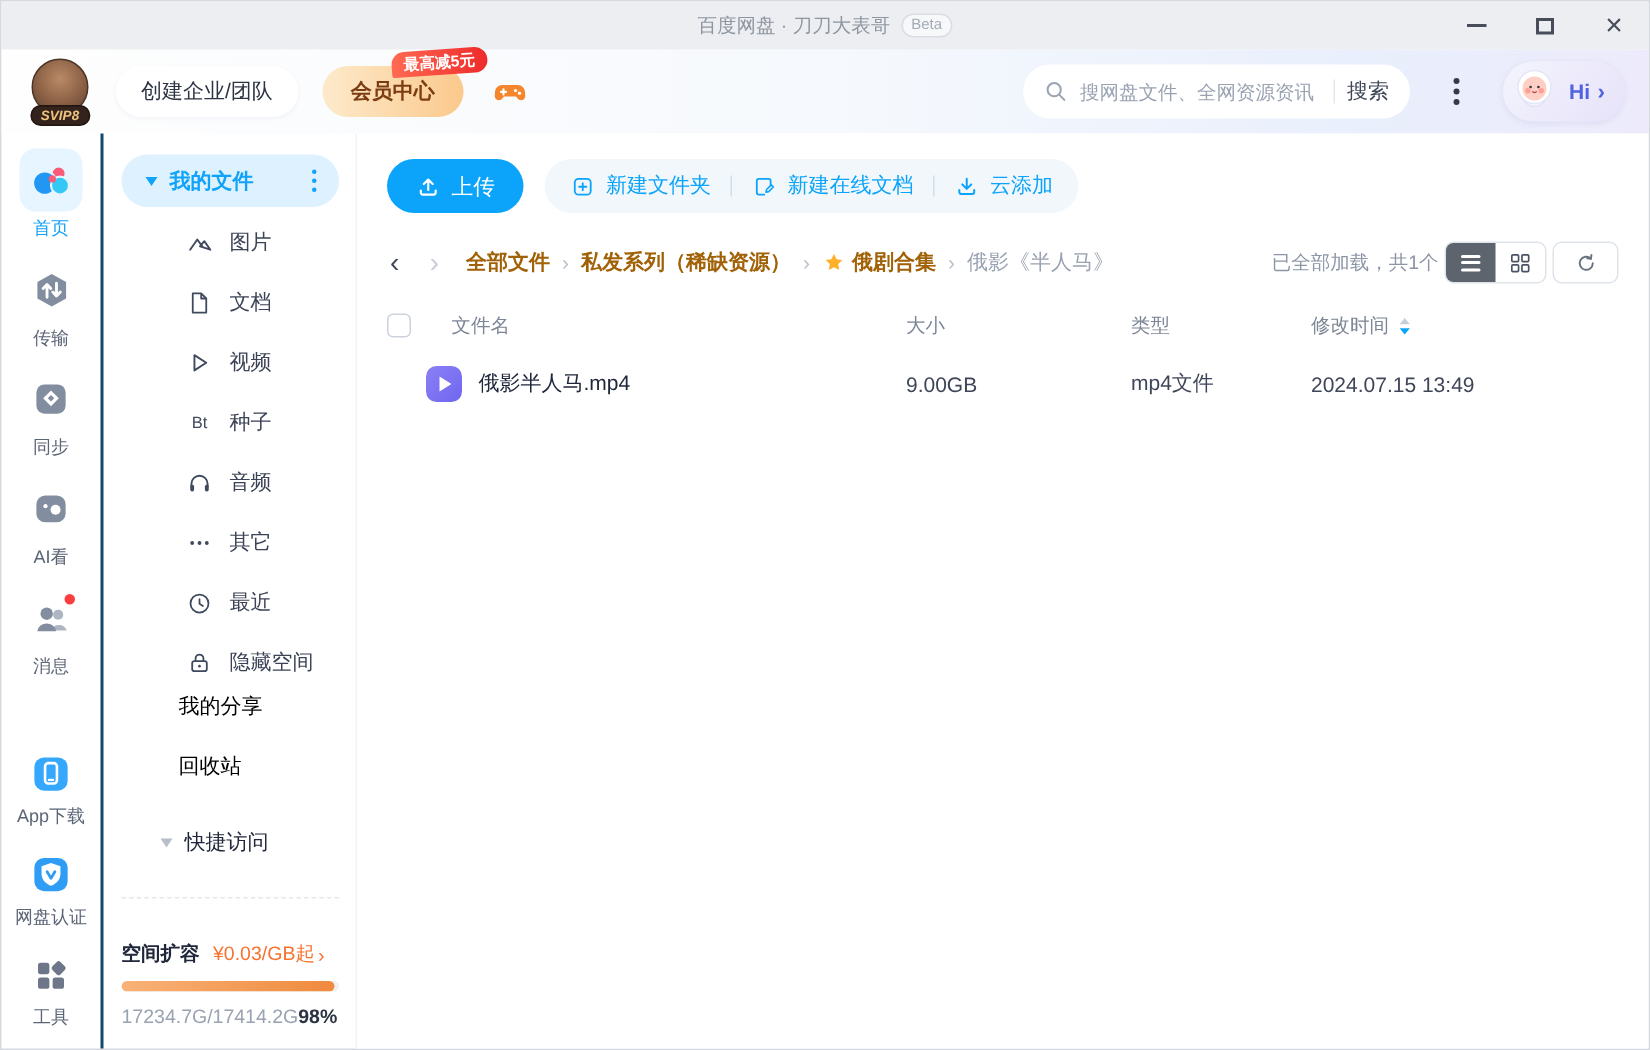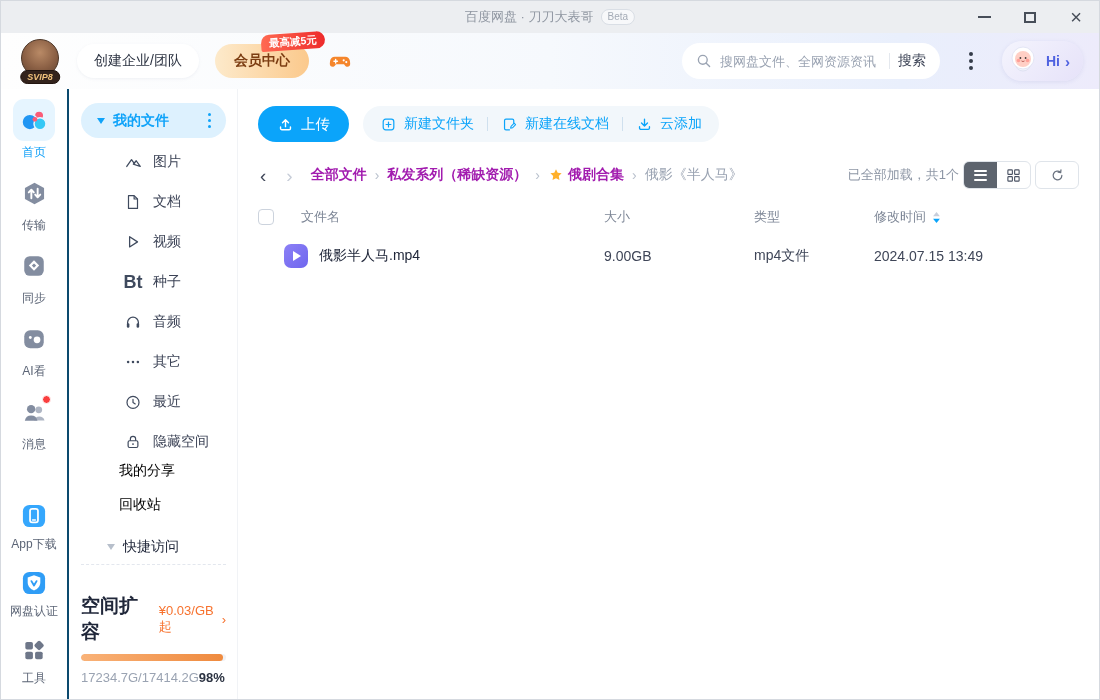--- a/index.html
+++ b/index.html
@@ -64,49 +64,49 @@
   
   .sidebar { width:169px; flex:0 0 auto; border-right:1px solid #f1f3f6; display:flex; flex-direction:column; padding:14px 11px 14px 12px; }
   .myfiles-pill { height:35px; flex:0 0 auto; border-radius:18px; background:#ddf1fe; color:#10a3f9; display:flex; align-items:center;
                   padding:0 12px 0 16px; font-size:14px; font-weight:bold; gap:8px; cursor:pointer; }
   .tri-down-blue { width:0; height:0; border-left:4.5px solid transparent; border-right:4.5px solid transparent; border-top:6px solid #10a3f9; }
   .myfiles-dots { margin-left:auto; display:flex; flex-direction:column; gap:2.5px; cursor:pointer; padding:3px; }
   .myfiles-dots i { width:3.5px; height:3.5px; border-radius:50%; background:#10a3f9; }
   .side-list { margin-top:4px; }
   .side-item { height:40px; display:flex; align-items:center; gap:10px; padding-left:42px; font-size:14px; color:#3c4356; cursor:pointer; }
   .side-item .s-icon { width:20px; height:20px; display:flex; align-items:center; justify-content:center; flex:0 0 auto; }
-  .bt-glyph { font-size:18px; font-weight:bold; color:#3f4a5e; letter-spacing:0; }
+  .bt-glyph { font-size:11px; font-weight:normal; color:#3f4a5e; letter-spacing:0; }
   .side-item-plain { height:40px; display:flex; padding-left:38px; font-size:14px; color:#000000; cursor:pointer;font-family:Liberation Mono, monospace; }
   .quick-access { height:40px; display:flex; align-items:center; gap:8px; padding-left:26px; font-size:14px; color:#20273a; cursor:pointer; }
   .tri-down-gray { width:0; height:0; border-left:4.5px solid transparent; border-right:4.5px solid transparent; border-top:6px solid #b7bfcb; }
   .dashed-div { margin-top:auto; border-top:1px dashed #e3e7ee; }
   .storage { padding-top:28px; }
   .storage-top { display:flex; align-items:center; gap:9px; }
-  .storage-title { font-size:19px; font-weight:bold; color:#20273a; }
+  .storage-title { font-size:13px; font-weight:bold; color:#20273a; }
   .storage-price { font-size:13px; color:#f7722e; cursor:pointer; display:flex; align-items:center; gap:2px; }
   .progress-track { height:7px; border-radius:4px; background:#f0f1f4; margin:9px 0 9px; overflow:hidden; }
   .progress-fill { height:100%; border-radius:4px; background:linear-gradient(90deg,#f9b278,#ef8a3e); }
   .usage-line { font-size:13px; color:#9aa3b2; }
   .usage-line b { color:#2c3342; font-size:13px; }
 
   
   .main { flex:1; min-width:0; display:flex; flex-direction:column; padding:17px 20px 0 20px; background:#fff; }
   .toolbar { display:flex; align-items:center; gap:14px; flex:0 0 auto; }
   .upload-btn { display:flex; align-items:center; gap:7px; background:#0ba4fa; color:#fff; height:36px; padding:0 19px;
                 border-radius:18px; font-size:14.5px; cursor:pointer; }
   .action-group { display:flex; align-items:center; background:#f2f7fb; height:36px; border-radius:18px; padding:0 17px; gap:13px; }
   .action-item { display:flex; align-items:center; gap:7px; color:#0ba4fa; font-size:14px; cursor:pointer; }
   .group-sep { width:1px; height:14px; background:#cfe0ee; }
 
   .crumb-row { display:flex; align-items:center; height:32px; margin-top:17px; flex:0 0 auto; }
   .nav-arrow { font-size:19px; line-height:1; cursor:pointer; padding:0 2px; }
   .nav-back { color:#3f4658; margin-right:16px; }
   .nav-fwd { color:#c7cdd8; margin-right:16px; }
   .crumbs { display:flex; align-items:center; gap:8px; font-size:14px; min-width:0; }
-  .crumb-link { color:#a21caf; font-weight:bold; cursor:pointer; white-space:nowrap; }
+  .crumb-link { color:#a16207; font-weight:bold; cursor:pointer; white-space:nowrap; }
   .crumb-sep { color:#b9c1cd; font-size:14px; }
   .crumb-current { color:#9aa3b2; white-space:nowrap; }
   .crumb-star { display:flex; align-items:center; margin-right:-4px; }
   .list-meta { margin-left:auto; display:flex; align-items:center; gap:4px; }
   .loaded-info { color:#8d96a5; font-size:13px; white-space:nowrap; }
   .view-toggle { display:flex; border:1px solid #dfe4ea; border-radius:6px; overflow:hidden; height:28px; background:#fff; }
   .vt-seg { width:33px; display:flex; align-items:center; justify-content:center; cursor:pointer; }
   .vt-list { background:#5d646e; }
   .vt-lines { display:flex; flex-direction:column; gap:2.5px; }
   .vt-lines i { width:13px; height:2px; background:#fff; border-radius:1px; }

